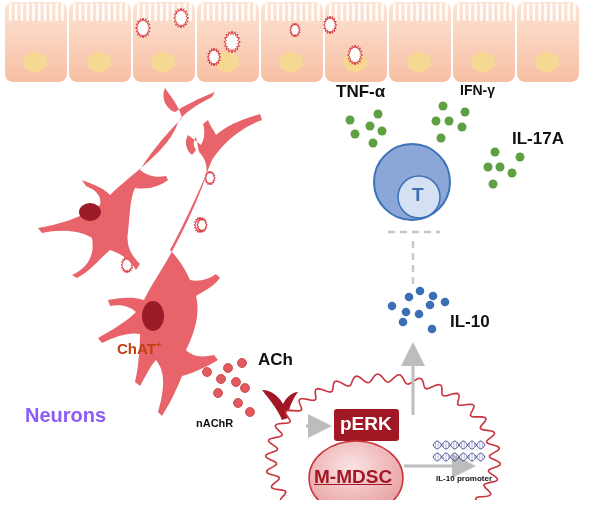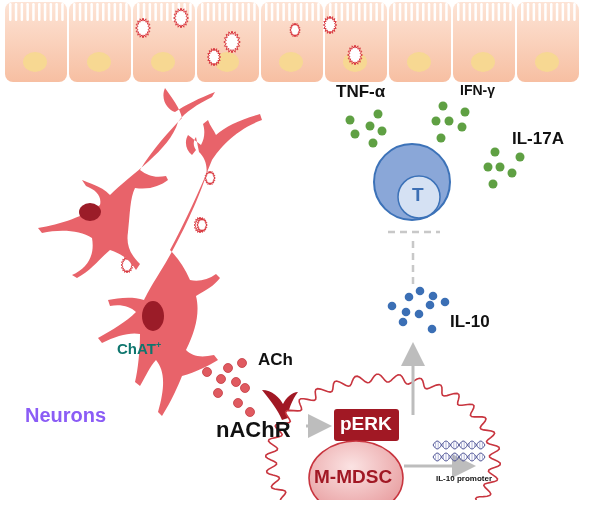--- a/index.html
+++ b/index.html
@@ -285,21 +285,21 @@
         <circle cx="493" cy="184" r="4.5" fill="#5fa043"></circle>
       </g>
   </svg>
 
   <div class="lbl" style="left:336px;top:82px;font-size:17px;">TNF-α</div>
   <div class="lbl" style="left:460px;top:82px;font-size:14px;">IFN-γ</div>
   <div class="lbl" style="left:512px;top:129px;font-size:17px;">IL-17A</div>
   <div class="lbl" style="left:412px;top:184px;font-size:19px;color:#3c6fb4;">T</div>
   <div class="lbl" style="left:450px;top:300px;font-size:17px;margin-top:12px;">IL-10</div>
   <div class="lbl" style="left:258px;top:350px;font-size:17px;">ACh</div>
-  <div class="lbl" style="left:216px;top:417px;font-size:22px;">nAChR</div>
+  <div class="lbl" style="left:196px;top:417px;font-size:11px;">nAChR</div>
   <div class="lbl" style="left:340px;top:413px;font-size:19px;color:#fff;">pERK</div>
-  <div class="lbl" style="left:314px;top:466px;font-size:19px;color:#a11824;">M-MDSC</div>
+  <div class="lbl" style="left:314px;top:466px;font-size:19px;color:#a11824;text-decoration:underline;">M-MDSC</div>
   <div class="lbl" style="left:412px;top:474px;font-size:8px;margin-left:24px;">IL-10 promoter</div>
-  <div class="lbl" style="left:117px;top:340px;font-size:15px;color:#0f766e;">
+  <div class="lbl" style="left:117px;top:340px;font-size:15px;color:#c2410c;">
     <span>ChAT</span><sup style="font-size:9px;">+</sup>
   </div>
   <div class="lbl" style="left:25px;top:404px;font-size:20px;color:#8b5cf6;text-align:right;">Neurons</div>
 </div>
 
 </body></html>

